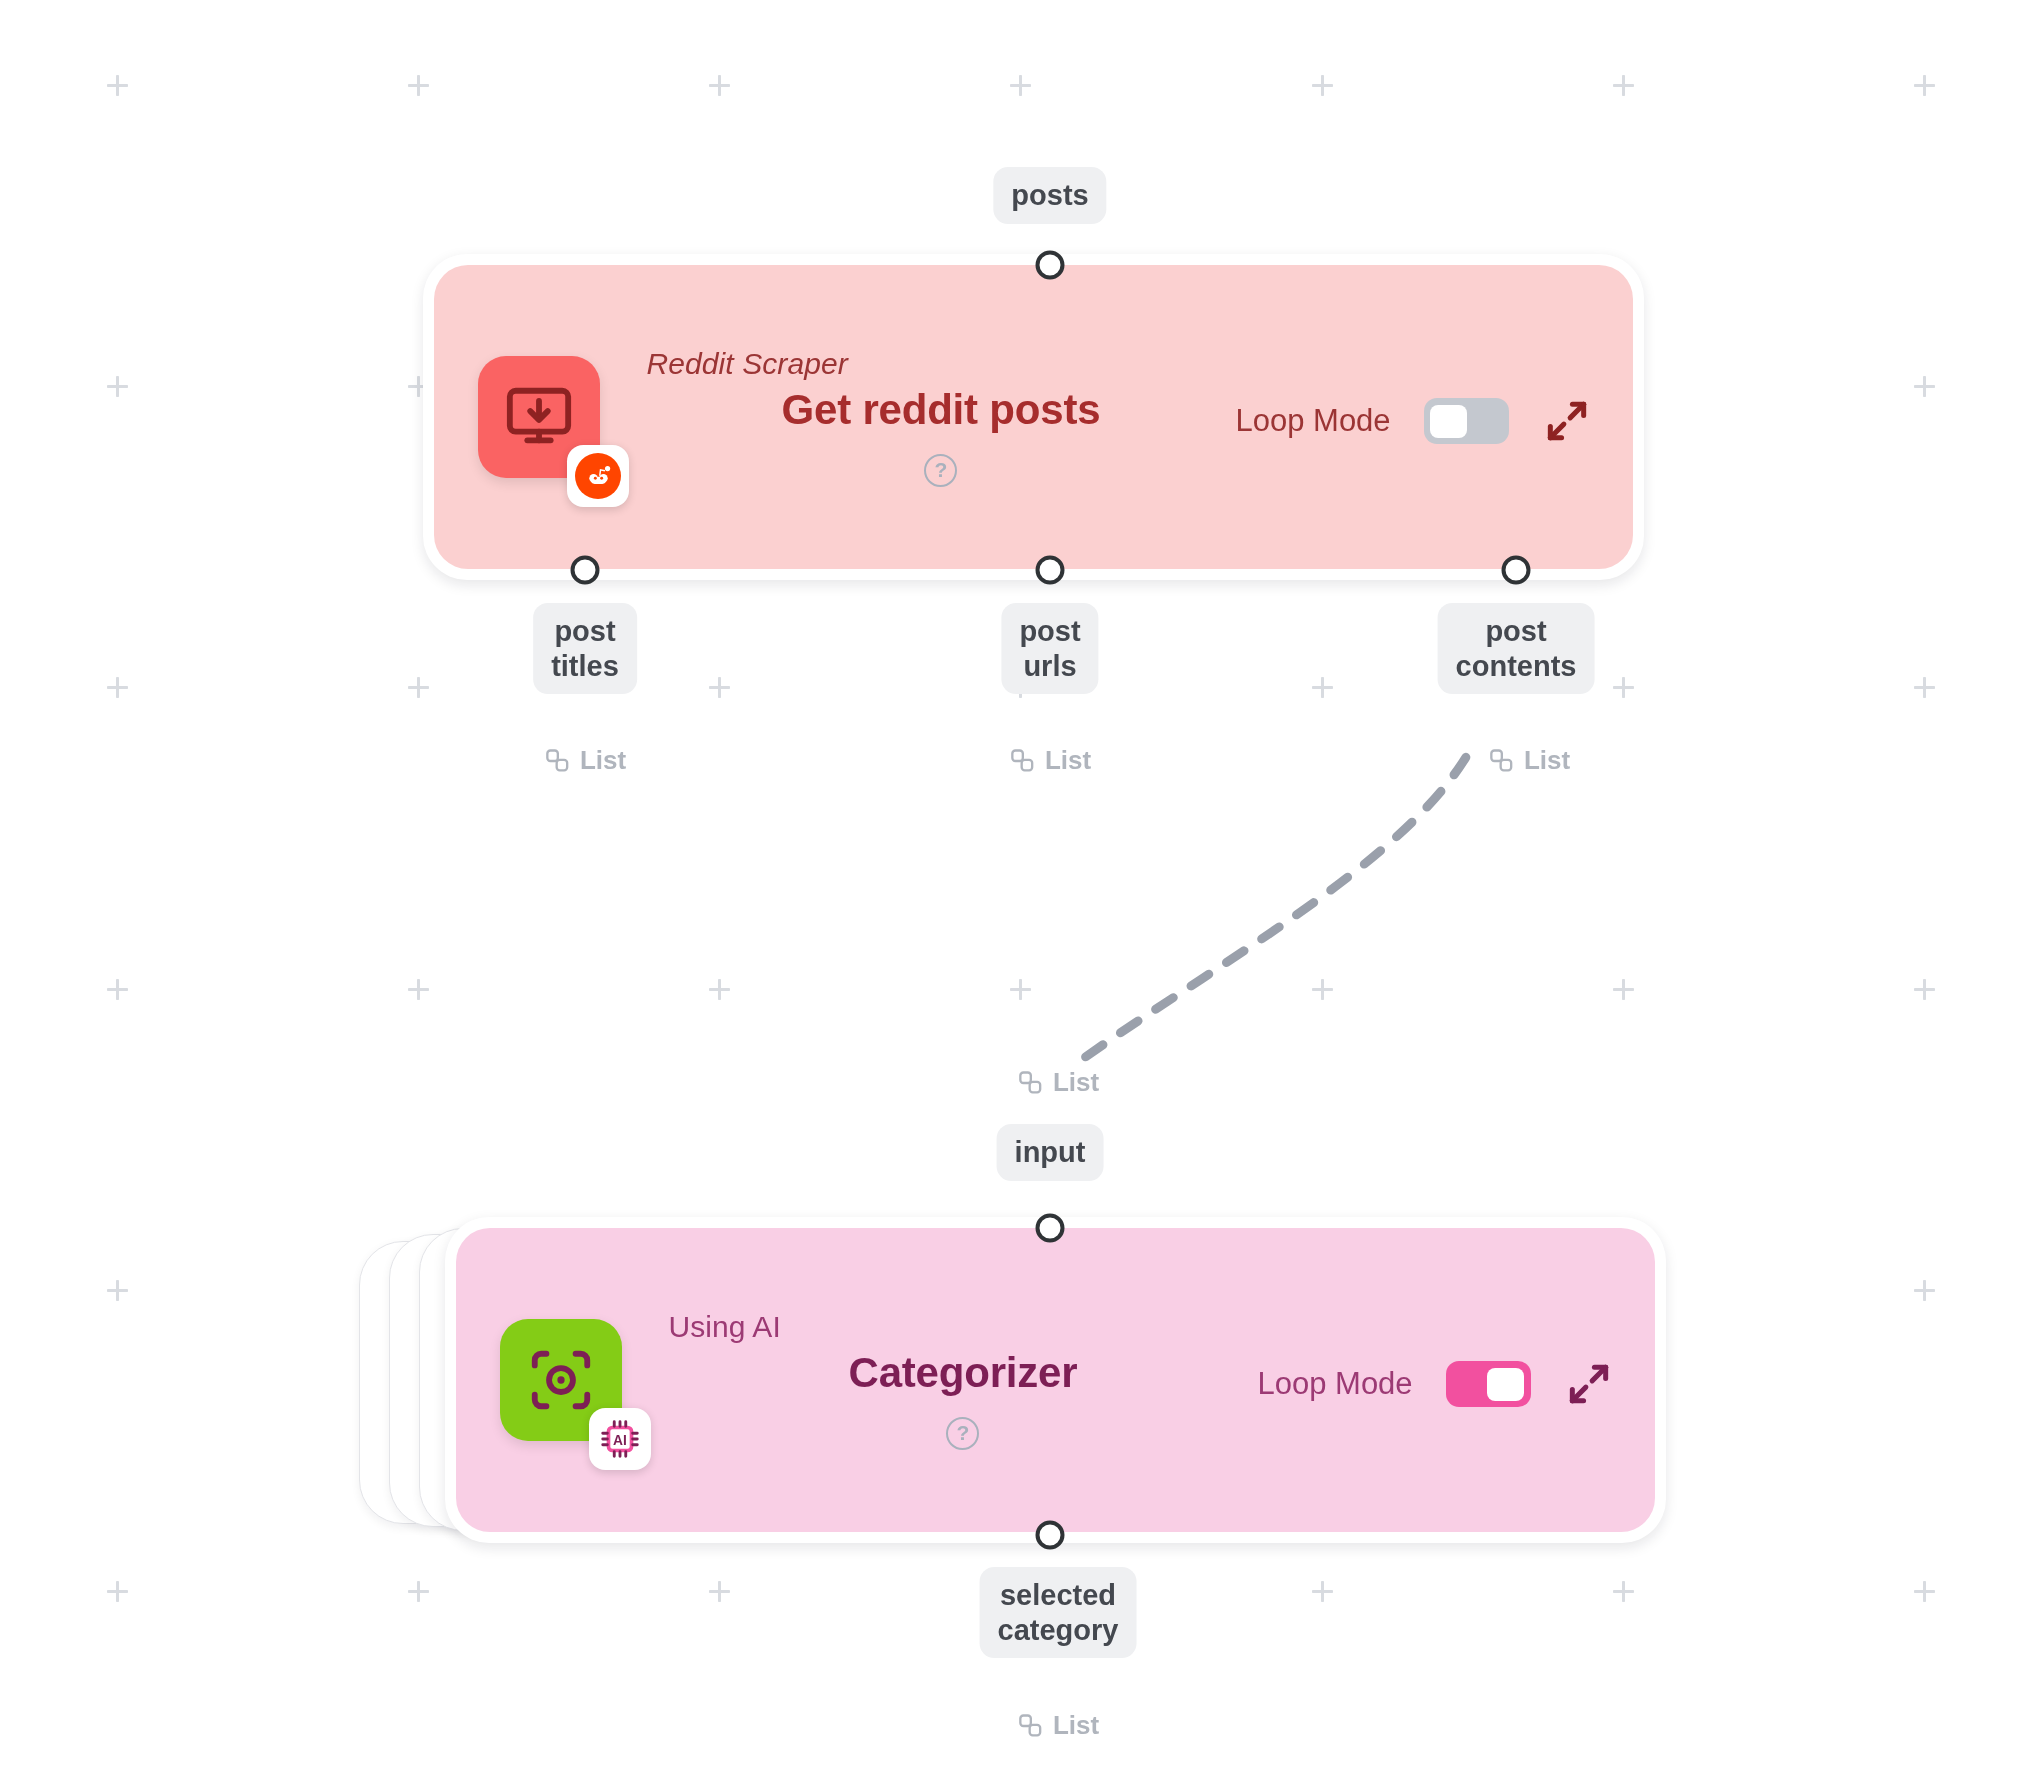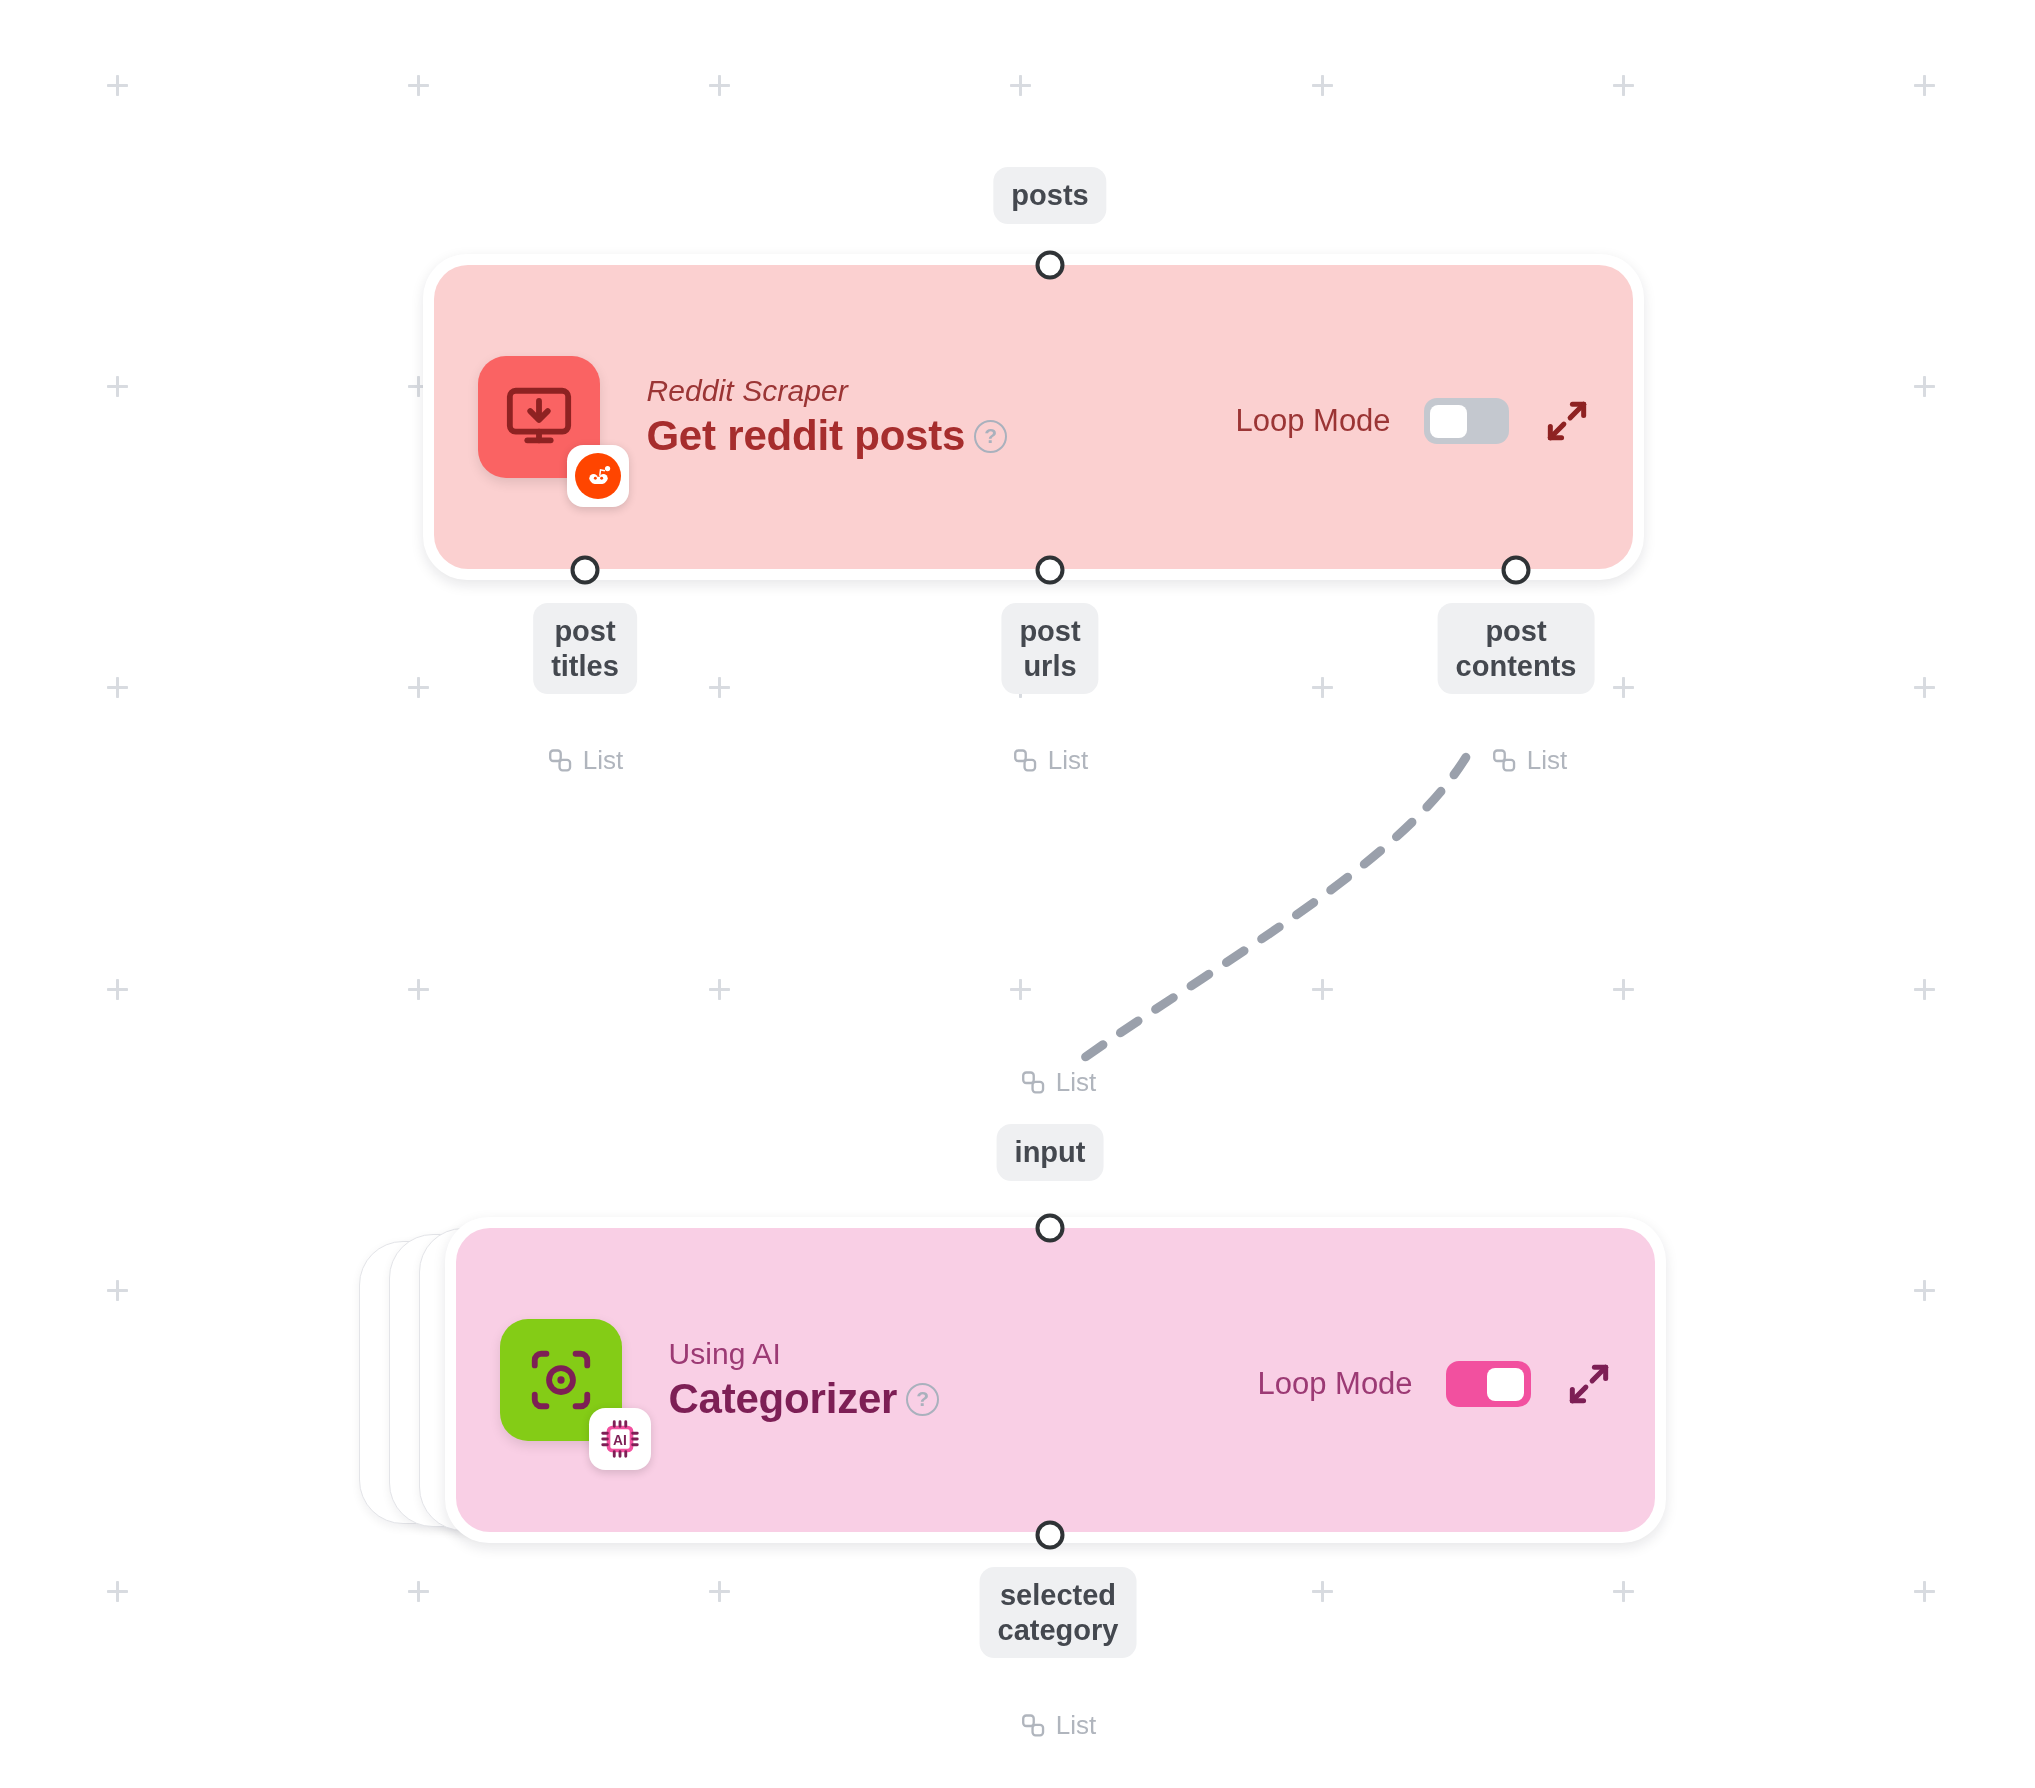--- a/index.html
+++ b/index.html
@@ -123,21 +123,21 @@
   .titles {
     margin-left: 46px;
     display: flex;
     flex-direction: column;
     justify-content: center;
     gap: 4.9px;
     flex: 1 1 auto;
     min-width: 0;
   }
   .subtitle { font-size: 30px; font-weight: 400; letter-spacing: 0.1px; }
-  .titlerow { display: flex; align-items: center; gap: 9px; }
+  .titlerow { display: flex; align-items: center; gap: 20px; flex-direction: column; }
   .title { font-size: 42px; font-weight: 700; letter-spacing: -0.2px; }
 
   .help {
     width: 33px; height: 33px;
     border-radius: 50%;
     border: 2.4px solid #a9b1bd;
     color: #a9b1bd;
     font-size: 21px;
     font-weight: 700;
     display: flex; align-items: center; justify-content: center;
@@ -205,20 +205,21 @@
   .typetag {
     position: absolute;
     display: flex;
     align-items: center;
     gap: 8.1px;
     font-size: 26px;
     color: #b0b5bd;
     transform: translateX(-50%);
     z-index: 5;
     white-space: nowrap;
+    font-weight: bold;
   }
   .typetag svg { width: 28px; height: 28px; flex: 0 0 auto; }
 </style>
 </head>
 <body>
 
 <div id="canvas" style="background-image: none;">
 
   <div id="gridlayer">
       <div class="plus" style="left: 107px; top: 75px;"></div>

